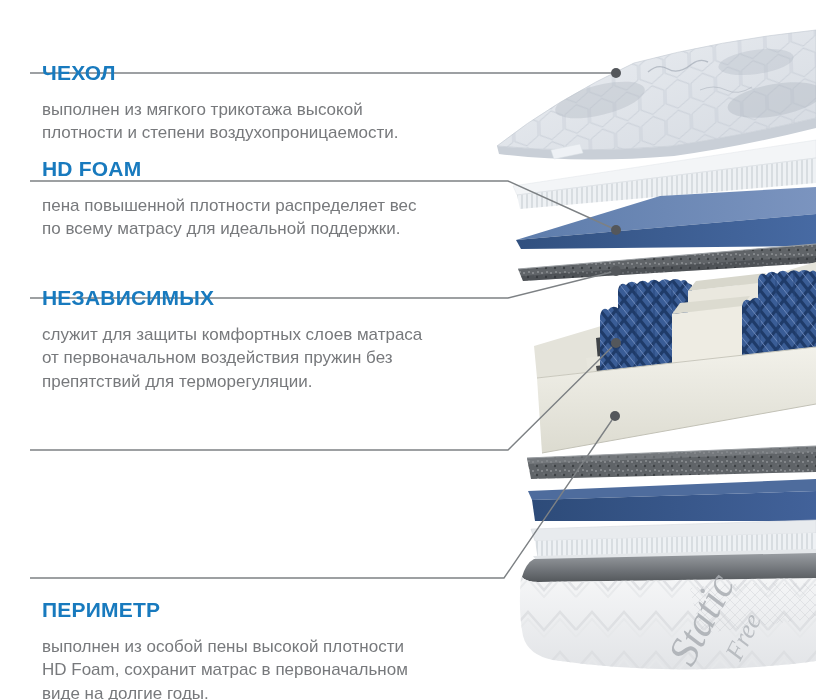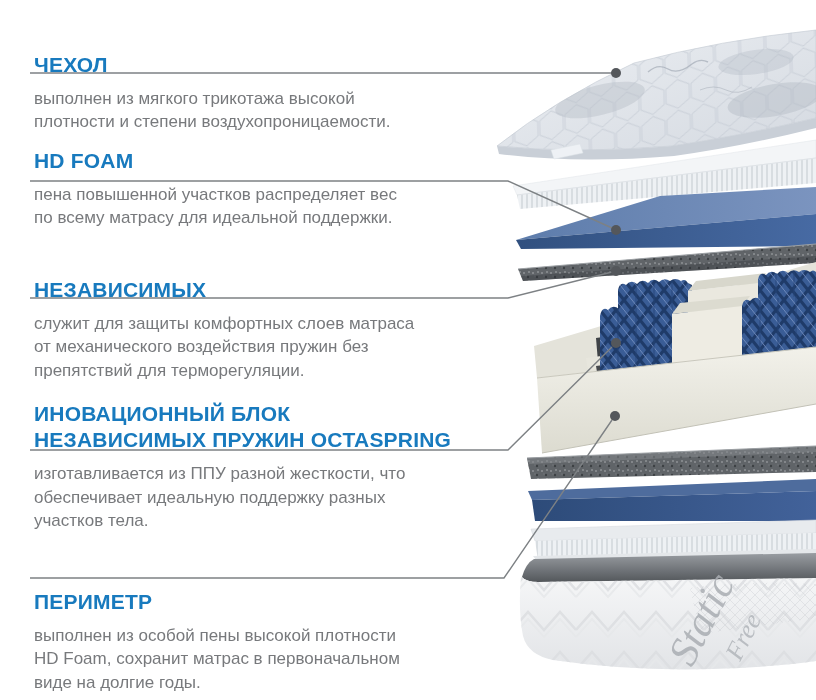--- a/index.html
+++ b/index.html
@@ -1,22 +1,22 @@
 <!DOCTYPE html>
 <html><head>
 <meta charset="utf-8">
 <style>
   html,body{margin:0;padding:0;background:#ffffff;}
   #canvas{position:relative;width:816px;height:700px;overflow:hidden;background:#ffffff;
           font-family:"Liberation Sans", sans-serif;}
   #art{position:absolute;left:0;top:0;width:816px;height:700px;}
   .section{position:absolute;left:30px;width:500px;}
-  .section h2{margin:4px;color:#187abe;font-size:21px;line-height:1.24;font-weight:bold;
+  .section h2{margin:12px;color:#187abe;font-size:21px;line-height:1.24;font-weight:bold;
               white-space:pre-line;letter-spacing:0.2px;}
-  .section p{margin:9px 0 0 4px;color:#77797c;font-size:17px;line-height:1.38;
+  .section p{margin:9px 0 0 12px;color:#77797c;font-size:17px;line-height:1.38;
              white-space:pre-line;}
   .fabric-text{font-family:"Liberation Serif", serif;font-style:italic;}
 </style>
 </head>
 <body>
 
 <div id="canvas">
 
   <svg id="art" viewBox="0 0 816 700" aria-hidden="true">
     <defs>
@@ -184,38 +184,31 @@
   </svg>
 
   <div class="section" style="top:48px">
     <h2>ЧЕХОЛ</h2>
     <p>выполнен из мягкого трикотажа высокой
 плотности и степени воздухопроницаемости.</p>
   </div>
 
   <div class="section" style="top:144px">
     <h2>HD FOAM</h2>
-    <p>пена повышенной участков распределяет вес
+    <p>пена повышенной плотности распределяет вес
 по всему матрасу для идеальной поддержки.</p>
   </div>
 
   <div class="section" style="top:273px">
     <h2>НЕЗАВИСИМЫХ</h2>
     <p>служит для защиты комфортных слоев матраса
-от механического воздействия пружин без
+от первоначальном воздействия пружин без
 препятствий для терморегуляции.</p>
   </div>
 
-  <div class="section" style="top:397px">
-    <h2>ИНОВАЦИОННЫЙ БЛОК
-НЕЗАВИСИМЫХ ПРУЖИН OCTASPRING</h2>
-    <p>изготавливается из ППУ разной жесткости, что
-обеспечивает идеальную поддержку разных
-участков тела.</p>
-  </div>
 
   <div class="section" style="top:585px">
     <h2>ПЕРИМЕТР</h2>
     <p>выполнен из особой пены высокой плотности
 HD Foam, сохранит матрас в первоначальном
 виде на долгие годы.</p>
   </div>
 
 </div>
 

